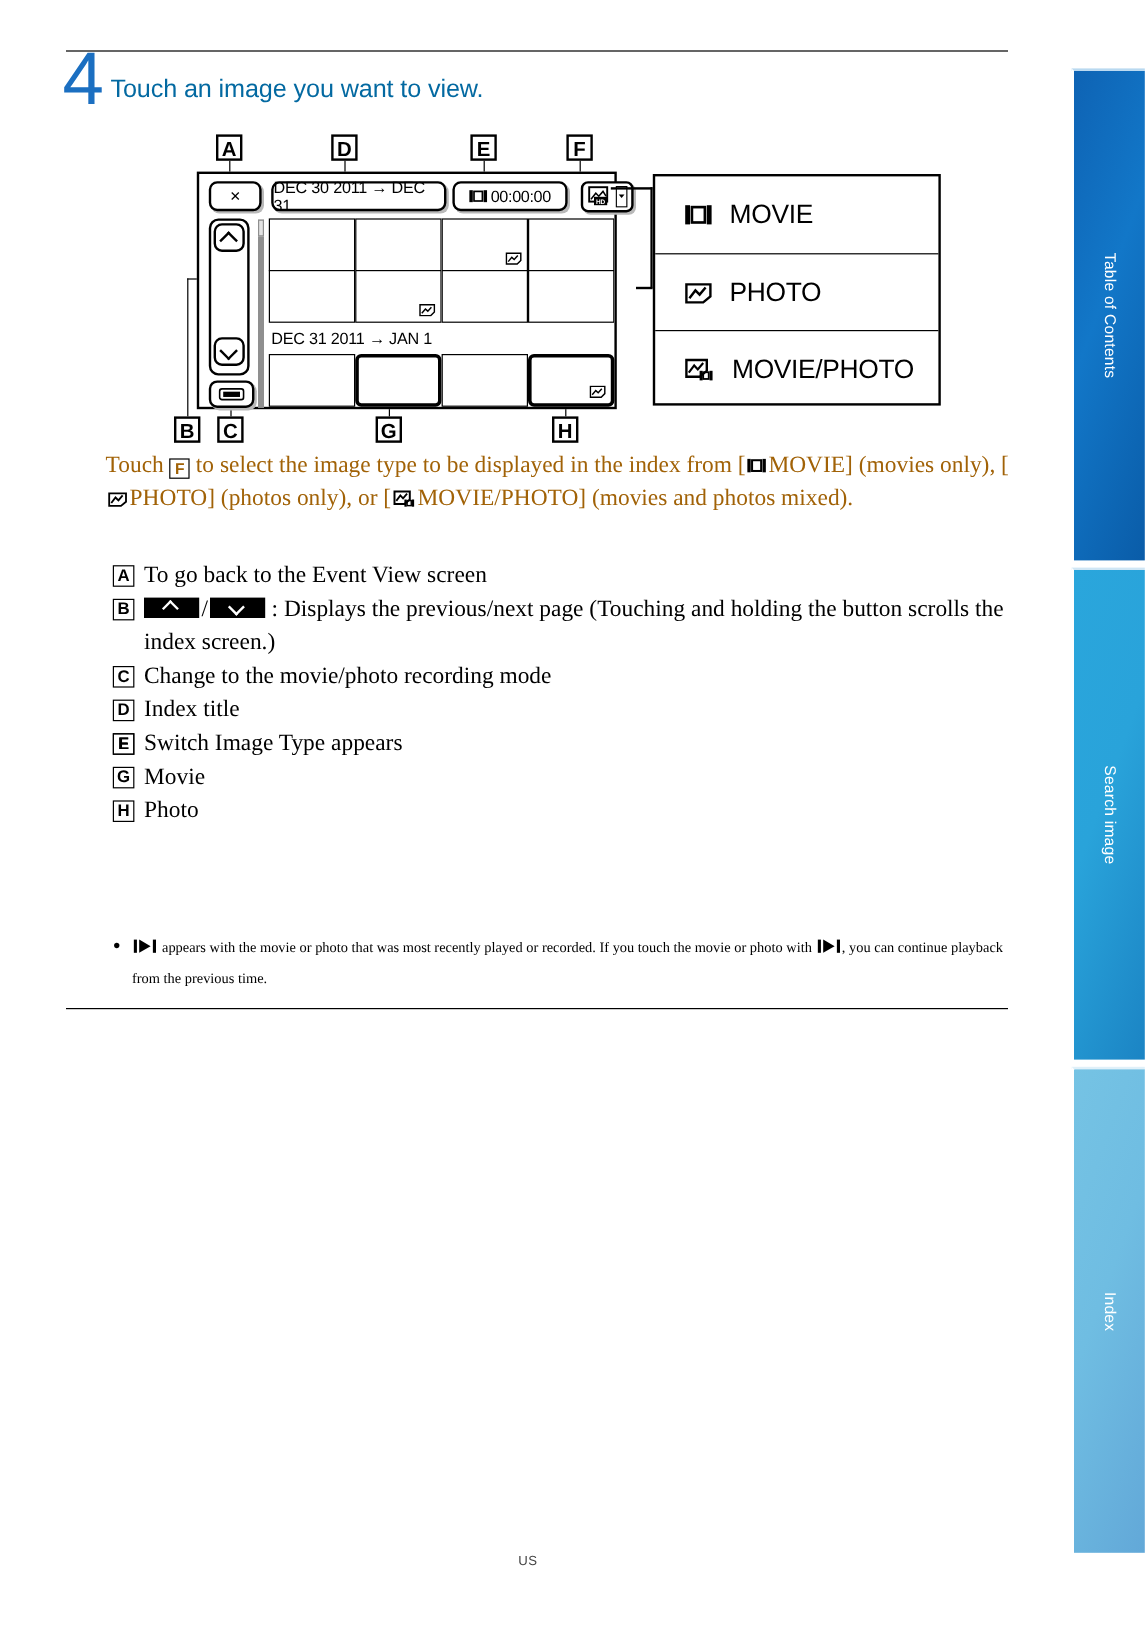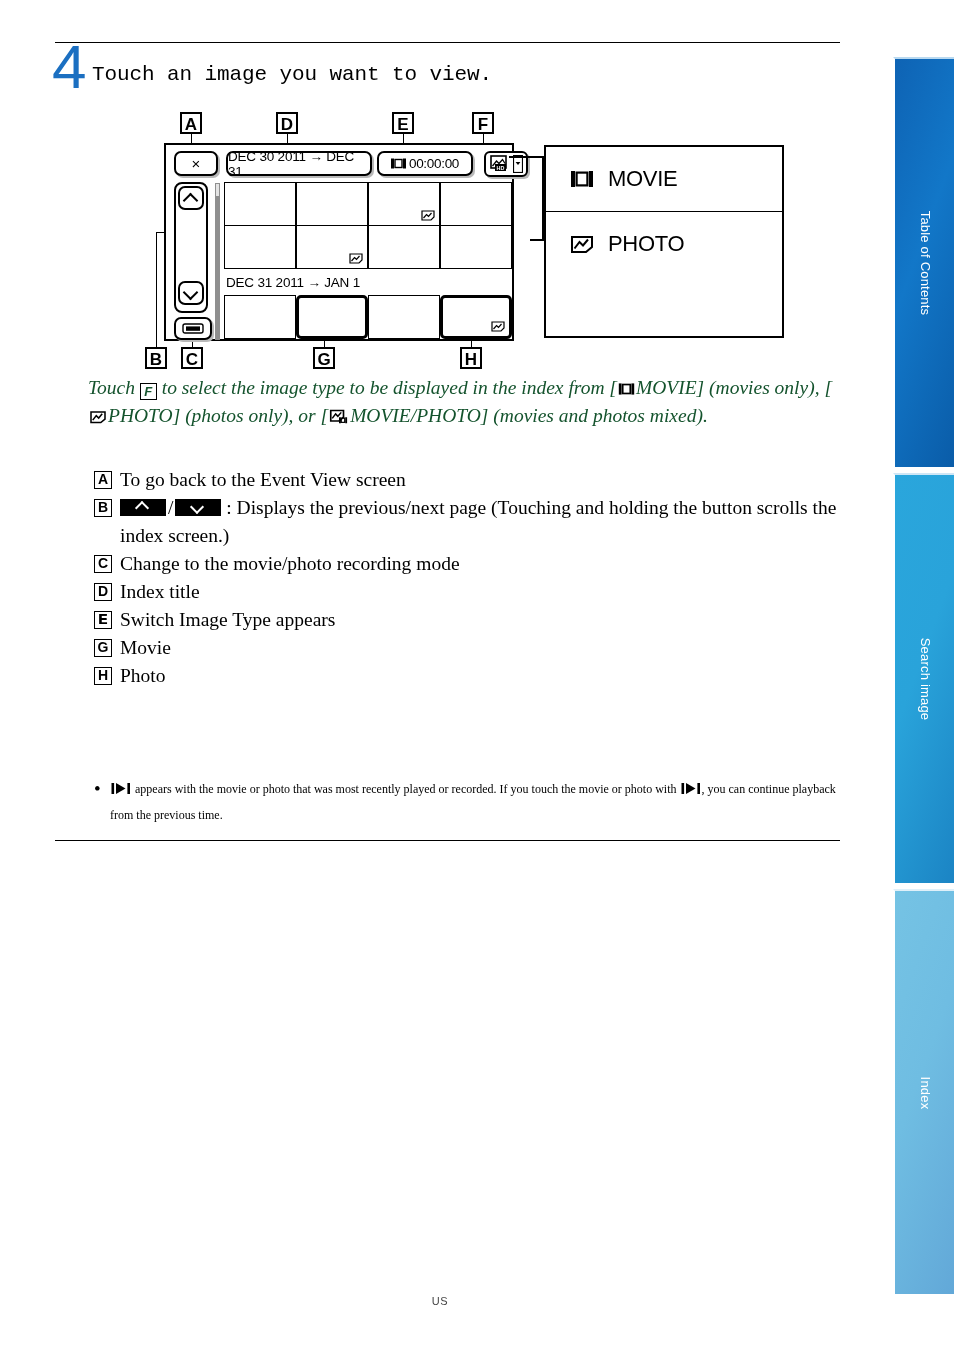--- a/index.html
+++ b/index.html
@@ -35,24 +35,24 @@
     font-family: "Liberation Sans", sans-serif;
     font-size: 62px;
     font-weight: 300;
     color: #1b6fc1;
     line-height: 1;
   }
   .step-title {
     position: absolute;
     left: 92px;
     top: 63px;
-    font-family: Liberation Mono, monospace;
+    font-family: Liberation Sans, sans-serif;
     font-size: 21px;
     font-weight: 400;
-    color: #000000;
+    color: #0369a1;
     letter-spacing: -0.1px;
     text-align: center;
   }
 
   
   .figure {
     position: absolute;
     left: 0; top: 100px;
     width: 880px; height: 275px;
   }
@@ -217,22 +217,21 @@
   }
 
   
   .conn { position: absolute; background: #000; }
 
   
   .para {
     position: absolute;
     font-size: 19.5px;
     line-height: 28px;
-    color: #14532d;
-    font-style: italic;
+    color: #a16207;
   }
   .para-main { left: 88px; top: 374px; width: 760px; }
 
   .inline-box {
     display: inline-block;
     width: 17px; height: 17px;
     border: 1.6px solid #000;
     font-family: "Liberation Sans", sans-serif;
     font-size: 13px;
     font-weight: 700;
@@ -501,20 +500,30 @@
         <rect x="19" y="2" width="4" height="16" fill="#000"></rect>
       </svg>
       <span class="mtext">MOVIE</span>
     </div>
     <div class="menu-row">
       <svg width="24" height="20" viewBox="0 0 24 20">
         <path d="M2 3 L22 3 L22 13 L16 18 L2 18 Z" fill="#fff" stroke="#000" stroke-width="2"></path>
         <path d="M4.5 14.5 L9.5 8 L13 11.5 L18 5.5" fill="none" stroke="#000" stroke-width="2"></path>
       </svg>
       <span class="mtext">PHOTO</span>
+    </div>
+    <div class="menu-row">
+      <svg width="26" height="20" viewBox="0 0 26 20">
+        <path d="M2 2 L19 2 L19 11 L13 16 L2 16 Z" fill="#fff" stroke="#000" stroke-width="2"></path>
+        <path d="M4 12.5 L8.5 6.5 L11.5 9.8 L16 4.5" fill="none" stroke="#000" stroke-width="1.8"></path>
+        <rect x="13" y="11" width="2.5" height="8" fill="#000"></rect>
+        <rect x="16" y="12.2" width="4.6" height="5.6" fill="none" stroke="#000" stroke-width="1.5"></rect>
+        <rect x="21.3" y="11" width="2.5" height="8" fill="#000"></rect>
+      </svg>
+      <span class="mtext">MOVIE/PHOTO</span>
     </div>
   </div>
 </div>
 
 <div class="para para-main">
   <span>Touch </span><span class="inline-box">F</span><span> to select the image type to be displayed in the index from [</span><svg width="17" height="14" viewBox="0 0 24 20" class="playico">
       <rect x="1" y="2" width="4" height="16" fill="#000"></rect>
       <rect x="6.6" y="3.6" width="10.8" height="12.8" fill="none" stroke="#000" stroke-width="2.4"></rect>
       <rect x="19" y="2" width="4" height="16" fill="#000"></rect>
   </svg><span>MOVIE]</span><span> (movies only), [</span><svg width="18" height="14" viewBox="0 0 24 20" class="playico">

